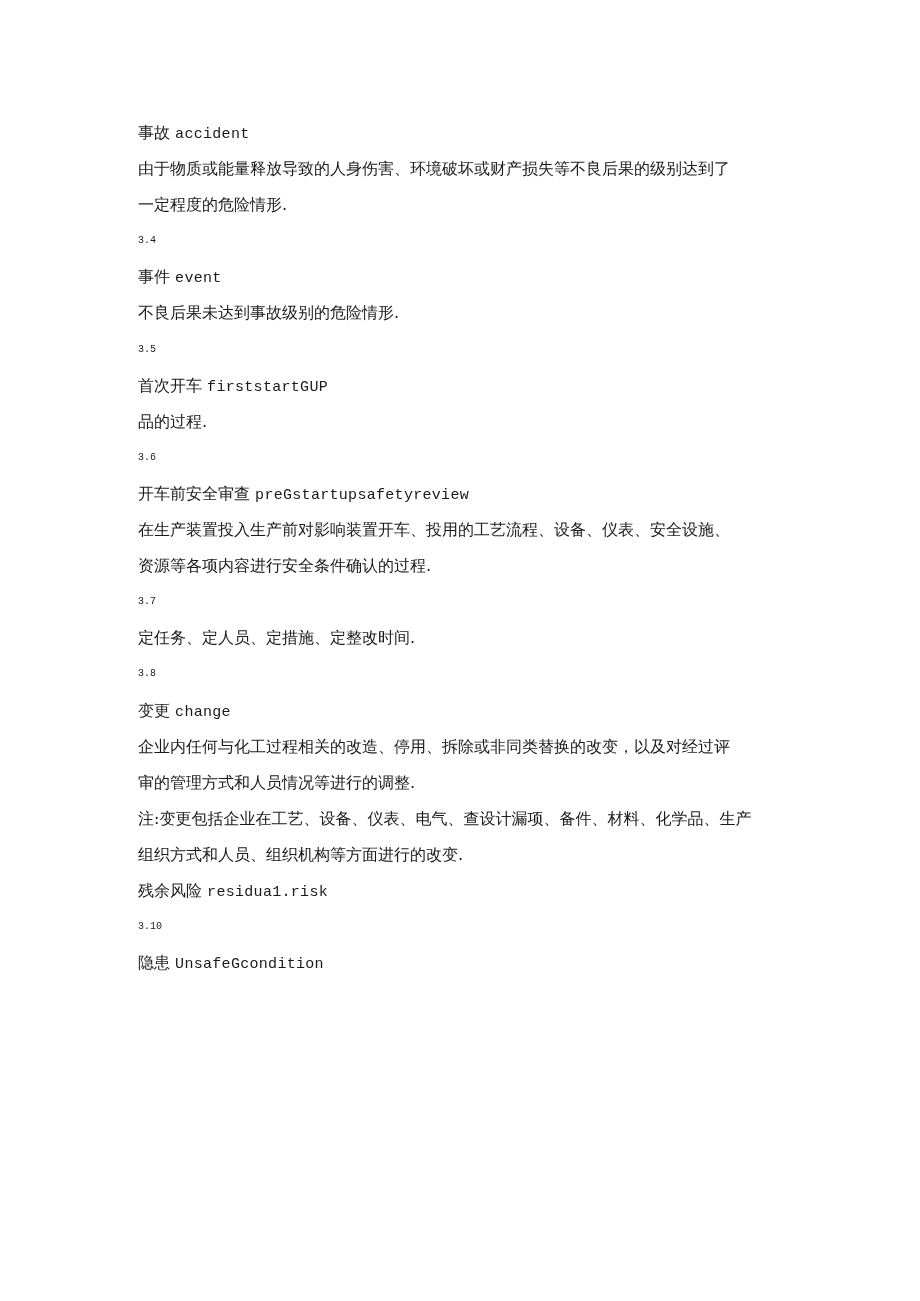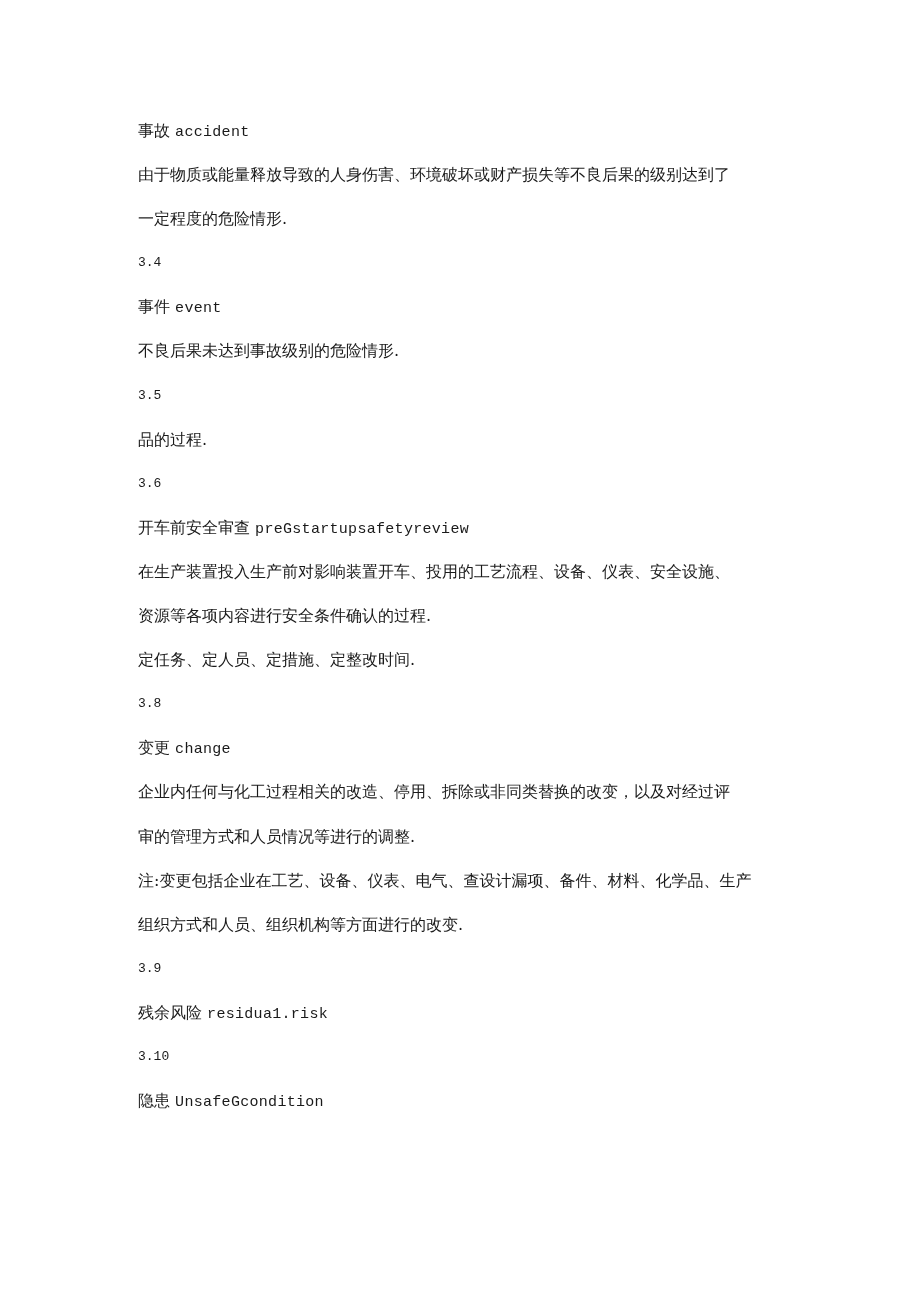--- a/index.html
+++ b/index.html
@@ -16,34 +16,33 @@
       color: #1a1a1a;
     }
     .page {
       position: absolute;
       left: 138px;
       top: 111px;
       width: 650px;
     }
     .line {
       height: 36.1px;
-      line-height: 24px;
+      line-height: 43px;
       font-size: 16px;
       white-space: nowrap;
       letter-spacing: 0px;
-      margin-top: 8px;
     }
     .term-en {
       font-family: "Liberation Mono", "DejaVu Sans Mono", monospace;
       font-size: 15px;
       letter-spacing: 0.3px;
     }
     .num {
       font-family: "Liberation Mono", "DejaVu Sans Mono", monospace;
-      font-size: 13px;
+      font-size: 10px;
     }
   </style>
 </head>
 <body>
 
 <div class="page">
 
   <div class="line">
     <span>事故</span>
     <span class="term-en">accident</span>
@@ -52,43 +51,47 @@
   <div class="line">一定程度的危险情形.</div>
 
   <div class="line num">3.4</div>
   <div class="line">
     <span>事件</span>
     <span class="term-en">event</span>
   </div>
   <div class="line">不良后果未达到事故级别的危险情形.</div>
 
   <div class="line num">3.5</div>
+  <div class="line">
+    <span>首次开车</span>
+    <span class="term-en">firststartGUP</span>
+  </div>
   <div class="line">品的过程.</div>
 
   <div class="line num">3.6</div>
   <div class="line">
     <span>开车前安全审查</span>
     <span class="term-en">preGstartupsafetyreview</span>
   </div>
   <div class="line">在生产装置投入生产前对影响装置开车、投用的工艺流程、设备、仪表、安全设施、</div>
   <div class="line">资源等各项内容进行安全条件确认的过程.</div>
 
+  <div class="line num">3.7</div>
   <div class="line">定任务、定人员、定措施、定整改时间.</div>
 
   <div class="line num">3.8</div>
   <div class="line">
     <span>变更</span>
     <span class="term-en">change</span>
   </div>
   <div class="line">企业内任何与化工过程相关的改造、停用、拆除或非同类替换的改变，以及对经过评</div>
   <div class="line">审的管理方式和人员情况等进行的调整.</div>
   <div class="line">注:变更包括企业在工艺、设备、仪表、电气、查设计漏项、备件、材料、化学品、生产</div>
   <div class="line">组织方式和人员、组织机构等方面进行的改变.</div>
 
-  <div class="line num">3.9</div>
   <div class="line">
     <span>残余风险</span>
     <span class="term-en">residua1.risk</span>
   </div>
 
   <div class="line num">3.10</div>
   <div class="line">
     <span>隐患</span>
     <span class="term-en">UnsafeGcondition</span>
   </div>

